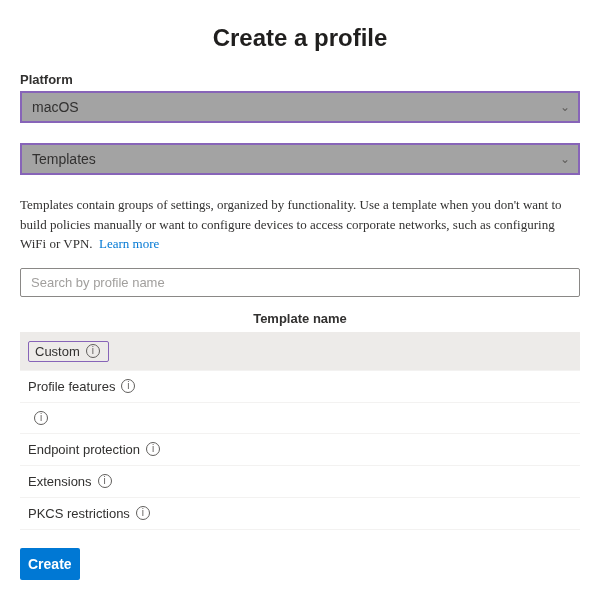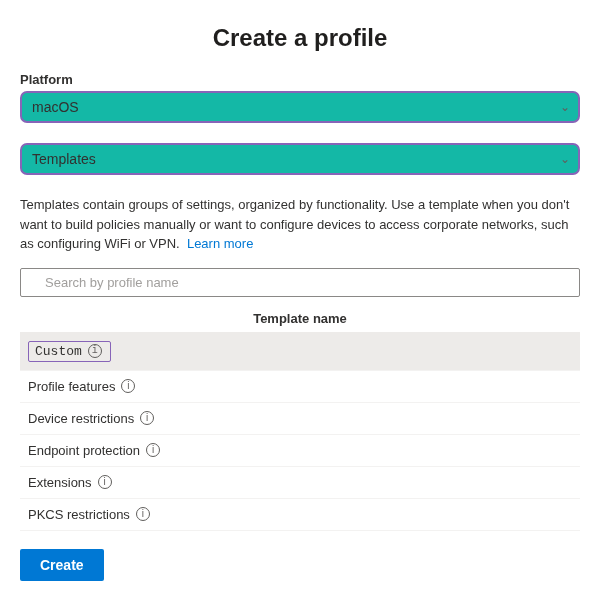--- a/index.html
+++ b/index.html
@@ -39,24 +39,24 @@
 
     .select-wrapper {
       position: relative;
       display: block;
     }
 
     .select-box {
       width: 100%;
       padding: 6px 36px 6px 10px;
       border: 2px solid #8764b8;
-      border-radius: 7px;
+      border-radius: 0;
       font-size: 14px;
       color: #323130;
-      background: #14b8a6;
+      background: #a3a3a3;
       appearance: none;
       -webkit-appearance: none;
       cursor: pointer;
       outline: none;
     }
 
     .chevron-icon {
       position: absolute;
       right: 10px;
       top: 50%;
@@ -64,34 +64,35 @@
       pointer-events: none;
       color: #605e5c;
       font-size: 12px;
     }
 
     .description-text {
       font-size: 13px;
       color: #323130;
       line-height: 1.5;
       margin-bottom: 14px;
+      font-family: Liberation Serif, serif;
     }
 
     .description-text a {
       color: #0078d4;
       text-decoration: none;
     }
 
     .search-wrapper {
       margin-bottom: 8px;
     }
 
     .search-input {
       width: 100%;
-      padding: 6px 24px;
+      padding: 6px 10px;
       border: 1px solid #8a8886;
       border-radius: 2px;
       font-size: 13px;
       color: #6d28d9;
       outline: none;
     }
 
     .search-input::placeholder {
       color: #a19f9d;
     }
@@ -114,21 +115,20 @@
       align-items: center;
       padding: 8px 8px;
       border-bottom: 1px solid #f3f2f1;
       cursor: pointer;
       font-size: 13px;
       color: #323130;
     }
 
     .template-item.selected {
       background: #edebe9;
-      font-family: Liberation Mono, monospace;
     }
 
     .template-item .item-name {
       font-size: 13px;
       color: #323130;
     }
 
     .info-icon {
       display: inline-flex;
       align-items: center;
@@ -144,21 +144,21 @@
       font-style: normal;
       line-height: 1;
       flex-shrink: 0;
     }
 
     .create-button {
       margin-top: 18px;
       background: #0078d4;
       color: #ffffff;
       border: none;
-      padding: 8px 20px;
+      padding: 8px 8px;
       font-size: 14px;
       font-weight: 600;
       border-radius: 2px;
       cursor: pointer;
     }
 
     .selected-box {
       display: inline-flex;
       align-items: center;
       border: 1.5px solid #8764b8;
@@ -212,21 +212,20 @@
     <div class="selected-box">
       <span class="item-name">Custom</span>
       <span class="info-icon">i</span>
     </div>
   </li>
   <li class="template-item">
     <span class="item-name">Profile features</span>
     <span class="info-icon">i</span>
   </li>
   <li class="template-item">
-    <span class="item-name">Device restrictions</span>
     <span class="info-icon">i</span>
   </li>
   <li class="template-item">
     <span class="item-name">Endpoint protection</span>
     <span class="info-icon">i</span>
   </li>
   <li class="template-item">
     <span class="item-name">Extensions</span>
     <span class="info-icon">i</span>
   </li>

